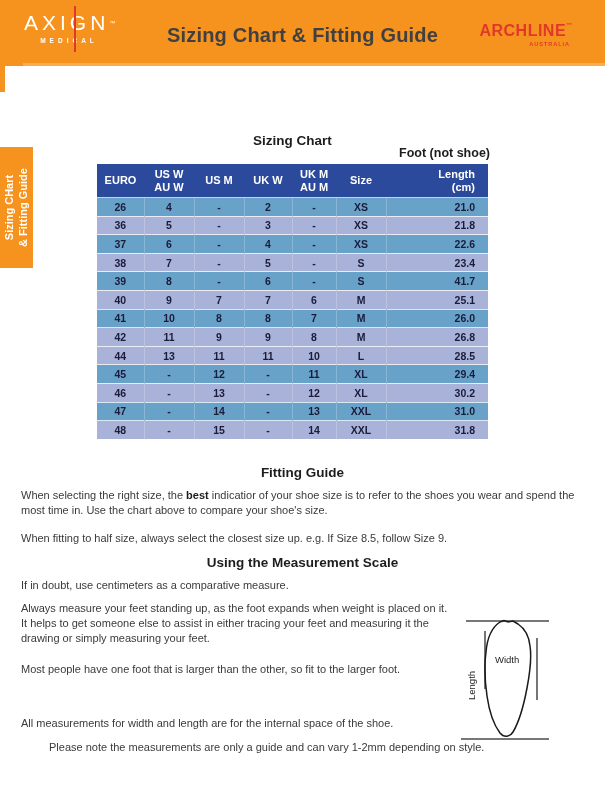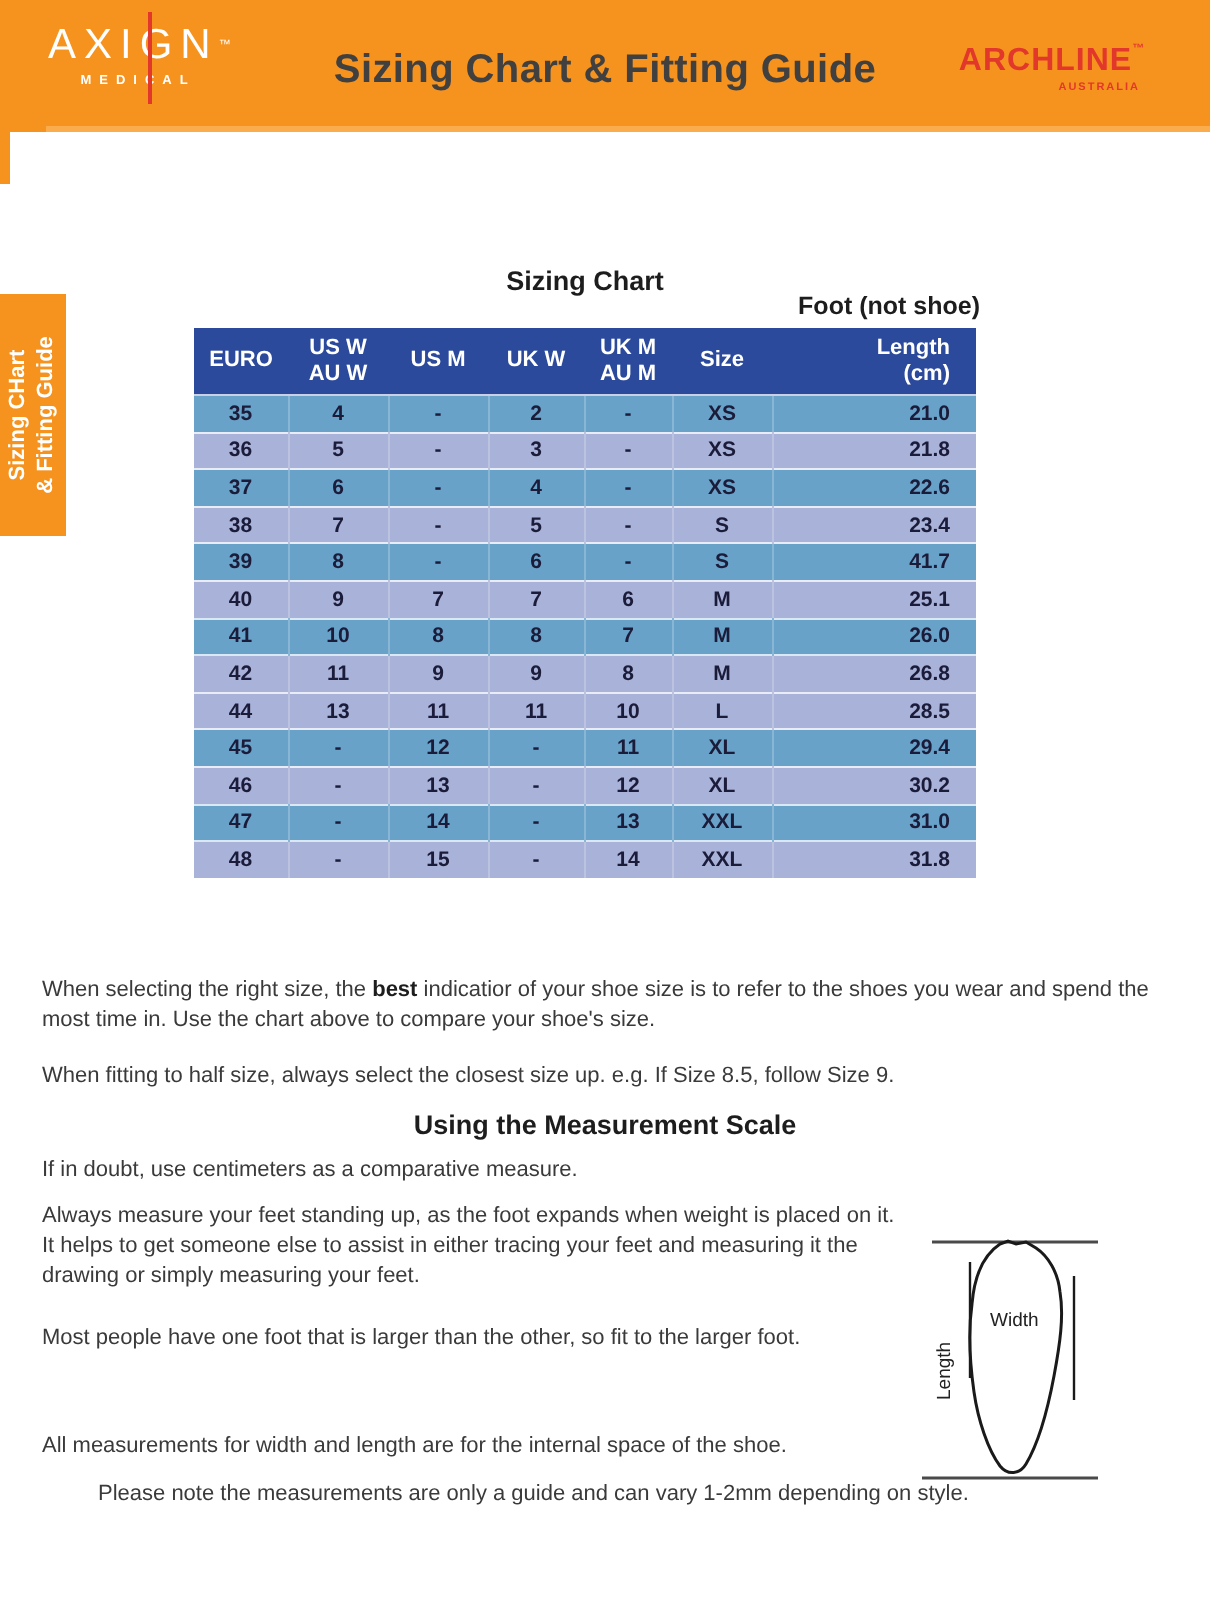--- a/index.html
+++ b/index.html
@@ -115,21 +115,21 @@
             <div>Size</div>
           </th>
           <th class="col-last">
             <div>Length</div>
             <div>(cm)</div>
           </th>
         </tr>
       </thead>
     <tbody>
         <tr class="row-dark">
-          <td>35</td>
+          <td>26</td>
           <td>4</td>
           <td>-</td>
           <td>2</td>
           <td>-</td>
           <td>XS</td>
           <td class="col-last">21.0</td>
         </tr>
         <tr class="row-light">
           <td>36</td>
           <td>5</td>
@@ -234,20 +234,21 @@
           <td>-</td>
           <td>15</td>
           <td>-</td>
           <td>14</td>
           <td>XXL</td>
           <td class="col-last">31.8</td>
         </tr>
       </tbody>
   </table>
 
+  <div class="section-heading" style="top:465px;">Fitting Guide</div>
   <div class="para" style="top:488px;width:562px;"><span>When selecting the right size, the </span><b>best</b><span> indicatior of your shoe size is to refer to the shoes you wear and spend the most time in. Use the chart above to compare your shoe's size.</span></div>
   <div class="para" style="top:531px;width:562px;">When fitting to half size, always select the closest size up. e.g. If Size 8.5, follow Size 9.</div>
 
   <div class="section-heading" style="top:555px;">Using the Measurement Scale</div>
   <div class="para" style="top:578px;width:540px;">If in doubt, use centimeters as a comparative measure.</div>
   <div class="para" style="top:601px;width:432px;">Always measure your feet standing up, as the foot expands when weight is placed on it. It helps to get someone else to assist in either tracing your feet and measuring it the drawing or simply measuring your feet.</div>
   <div class="para" style="top:662px;width:500px;">Most people have one foot that is larger than the other, so fit to the larger foot.</div>
   <div class="para" style="top:716px;width:540px;">All measurements for width and length are for the internal space of the shoe.</div>
   <div class="para" style="top:740px;width:535px;padding-left:28px;">Please note the measurements are only a guide and can vary 1-2mm depending on style.</div>
 

